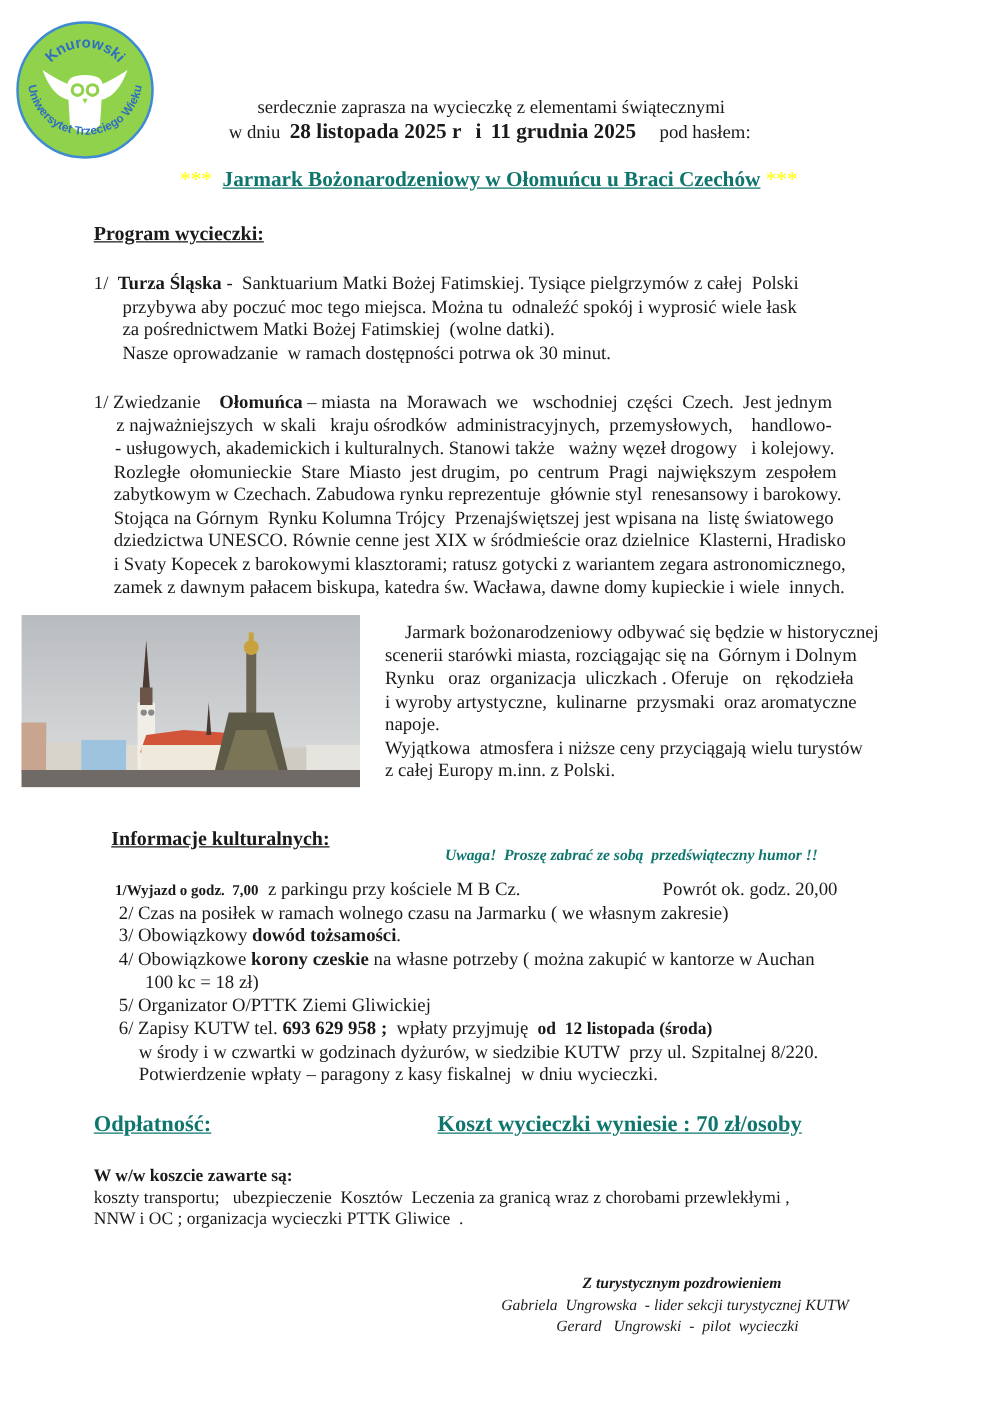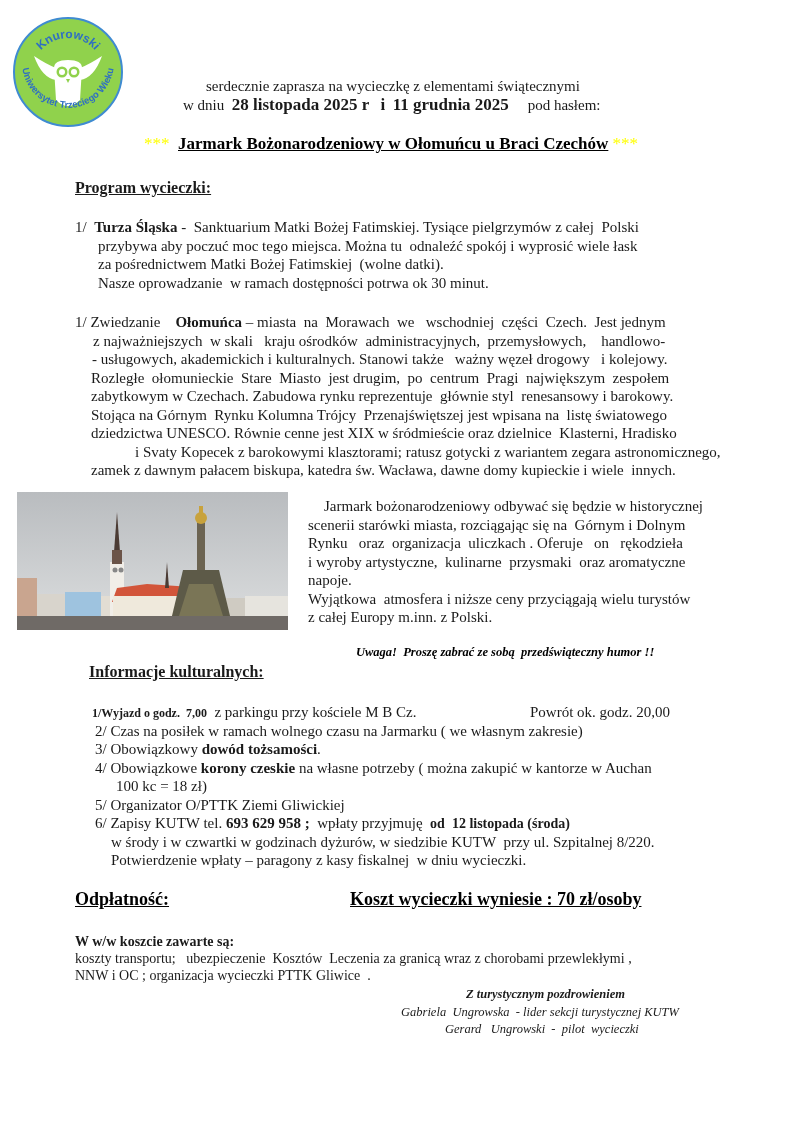--- a/index.html
+++ b/index.html
@@ -3,23 +3,23 @@
 <meta charset="utf-8">
 <style>
   html, body { margin:0; padding:0; background:#fff; }
   body { width:793px; height:1123px; position:relative; overflow:hidden;
          font-family:"Liberation Serif", serif; color:#1a1a1a; }
   .abs { position:absolute; white-space:pre; }
   .t15 { font-size:15px; line-height:18.5px; }
   .t14 { font-size:14px; line-height:17px; }
   .b { font-weight:bold; }
   .u { text-decoration:underline; }
-  .red { color:#000000; }
+  .red { color:#0f766e; }
   .yellow { color:#ffff00; }
-  .it { font-style:italic; }
+  .it { font-style:italic;margin-top:32px; }
 
   #logo { position:absolute; left:12px; top:16px; width:112px; height:112px; }
   #photo { position:absolute; left:17px; top:492px; width:271px; height:138px; overflow:hidden; }
 </style>
 </head>
 <body>
 
 <div id="logo">
   <svg width="112" height="112" viewBox="0 0 112 112">
     <defs>
@@ -57,21 +57,21 @@
 <div class="abs t15" style="left:98px; top:255px;">za pośrednictwem Matki Bożej Fatimskiej  (wolne datki).</div>
 <div class="abs t15" style="left:98px; top:273.5px;">Nasze oprowadzanie  w ramach dostępności potrwa ok 30 minut.</div>
 
 <div class="abs t15" style="left:75px; top:313px;"><span>1/</span> <span>Zwiedzanie</span>    <span class="b">Ołomuńca</span> <span>– miasta  na  Morawach  we   wschodniej  części  Czech.  Jest jednym</span></div>
 <div class="abs t15" style="left:93px; top:331.5px;">z najważniejszych  w skali   kraju ośrodków  administracyjnych,  przemysłowych,    handlowo-</div>
 <div class="abs t15" style="left:92px; top:350px;">- usługowych, akademickich i kulturalnych. Stanowi także   ważny węzeł drogowy   i kolejowy.</div>
 <div class="abs t15" style="left:91px; top:368.5px;">Rozległe  ołomunieckie  Stare  Miasto  jest drugim,  po  centrum  Pragi  największym  zespołem</div>
 <div class="abs t15" style="left:91px; top:387px;">zabytkowym w Czechach. Zabudowa rynku reprezentuje  głównie styl  renesansowy i barokowy.</div>
 <div class="abs t15" style="left:91px; top:405.5px;">Stojąca na Górnym  Rynku Kolumna Trójcy  Przenajświętszej jest wpisana na  listę światowego</div>
 <div class="abs t15" style="left:91px; top:424px;">dziedzictwa UNESCO. Równie cenne jest XIX w śródmieście oraz dzielnice  Klasterni, Hradisko</div>
-<div class="abs t15" style="left:91px; top:442.5px;margin-left:44px;">i Svaty Kopecek z barokowymi klasztorami; ratusz gotycki z wariantem zegara astronomicznego,</div>
+<div class="abs t15" style="left:91px; top:442.5px;">i Svaty Kopecek z barokowymi klasztorami; ratusz gotycki z wariantem zegara astronomicznego,</div>
 <div class="abs t15" style="left:91px; top:461px;">zamek z dawnym pałacem biskupa, katedra św. Wacława, dawne domy kupieckie i wiele  innych.</div>
 
 <div id="photo">
   <svg width="271" height="138" viewBox="0 0 271 138">
     <defs>
       <linearGradient id="sky" x1="0" y1="0" x2="0" y2="1">
         <stop offset="0" stop-color="#b9bcbf"></stop>
           <stop offset="1" stop-color="#dcdedf"></stop>
       </linearGradient>
     </defs>

